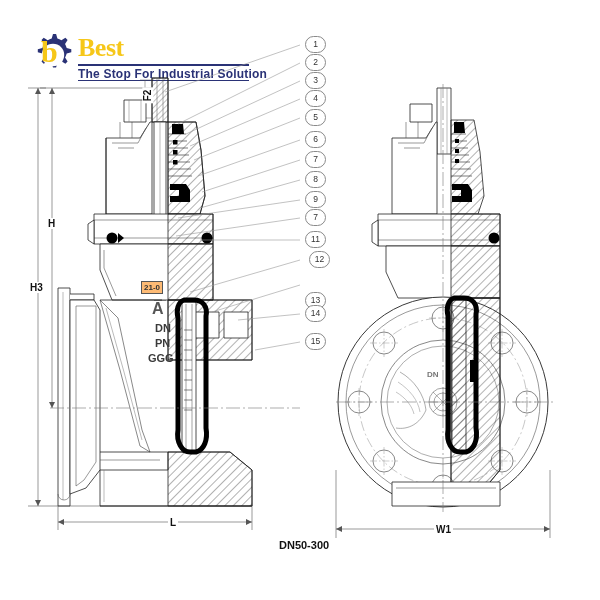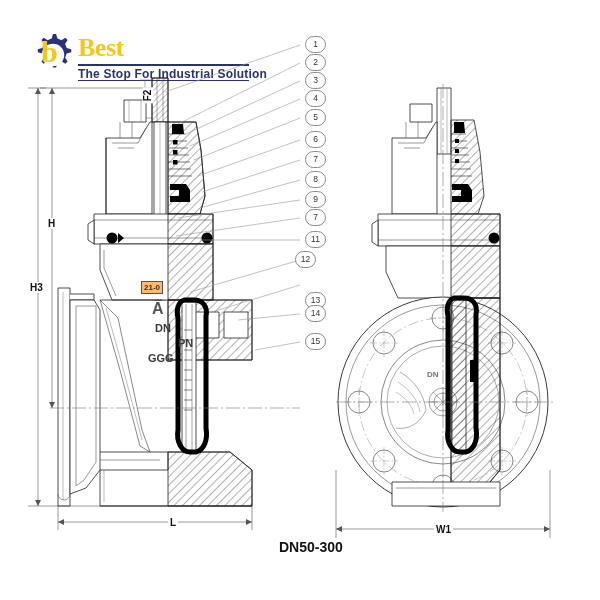--- a/index.html
+++ b/index.html
@@ -22,21 +22,21 @@
   #logo .ruleB{position:absolute;left:48px;top:50px;width:171px;height:1px;background:#2a3276;}
 
   
   .bub{position:absolute;width:19px;height:15px;border:1px solid #8a8a8a;border-radius:9px;
        background:#fff;font-size:8.5px;color:#333;text-align:center;line-height:15px;}
 
   
   .dimtxt{position:absolute;font-size:10px;font-weight:bold;color:#111;background:#fff;
           padding:0 2px;white-space:nowrap;}
   .rot90{transform:rotate(-90deg);transform-origin:center center;}
-  .cap{position:absolute;font-size:14px;font-weight:bold;color:#111;white-space:nowrap;text-align:right;}
+  .cap{position:absolute;font-size:11px;font-weight:bold;color:#111;white-space:nowrap;text-align:right;}
 
   
   .mark{position:absolute;font-size:9px;font-weight:bold;color:#3a3a3a;white-space:nowrap;}
   .markbox{position:absolute;border:1px solid #555;background:#fdba74;font-size:8px;
            font-weight:bold;color:#333;padding:1px 2px;line-height:9px;white-space:nowrap;}
   svg{position:absolute;left:0;top:0;}
 </style>
 </head>
 <body>
 
@@ -319,34 +319,34 @@
     <div class="bub" style="left:305px;top:54px">2</div>
     <div class="bub" style="left:305px;top:72px">3</div>
     <div class="bub" style="left:305px;top:90px">4</div>
     <div class="bub" style="left:305px;top:109px">5</div>
     <div class="bub" style="left:305px;top:131px">6</div>
     <div class="bub" style="left:305px;top:151px">7</div>
     <div class="bub" style="left:305px;top:171px">8</div>
     <div class="bub" style="left:305px;top:191px">9</div>
     <div class="bub" style="left:305px;top:209px">7</div>
     <div class="bub" style="left:305px;top:231px">11</div>
-    <div class="bub" style="left:295px;top:251px">12</div>
+    <div class="bub" style="left:309px;top:251px">12</div>
     <div class="bub" style="left:305px;top:292px">13</div>
     <div class="bub" style="left:305px;top:305px">14</div>
     <div class="bub" style="left:305px;top:333px">15</div>
   </div>
 
   <div class="dimtxt" style="left:46px;top:218px">H</div>
   <div class="dimtxt" style="left:28px;top:282px">H3</div>
   <div class="dimtxt rot90" style="left:140px;top:90px">F2</div>
   <div class="dimtxt" style="left:168px;top:517px">L</div>
   <div class="dimtxt" style="left:434px;top:524px">W1</div>
 
   <div class="markbox" style="left:141px;top:281px">21-0</div>
   <div class="mark" style="left:152px;top:300px;font-size:16px;color:#555;">A</div>
   <div class="mark" style="left:155px;top:322px;font-size:11px;">DN</div>
-  <div class="mark" style="left:155px;top:337px;font-size:11px;margin-left:23px;">PN</div>
+  <div class="mark" style="left:155px;top:337px;font-size:11px;">PN</div>
   <div class="mark" style="left:148px;top:352px;font-size:11px;">GGG</div>
   <div class="mark" style="left:427px;top:370px;font-size:8px;color:#777;">DN</div>
 
   <div class="cap" style="left:279px;top:539px">DN50-300</div>
 
 </div>
 
 </body></html>

